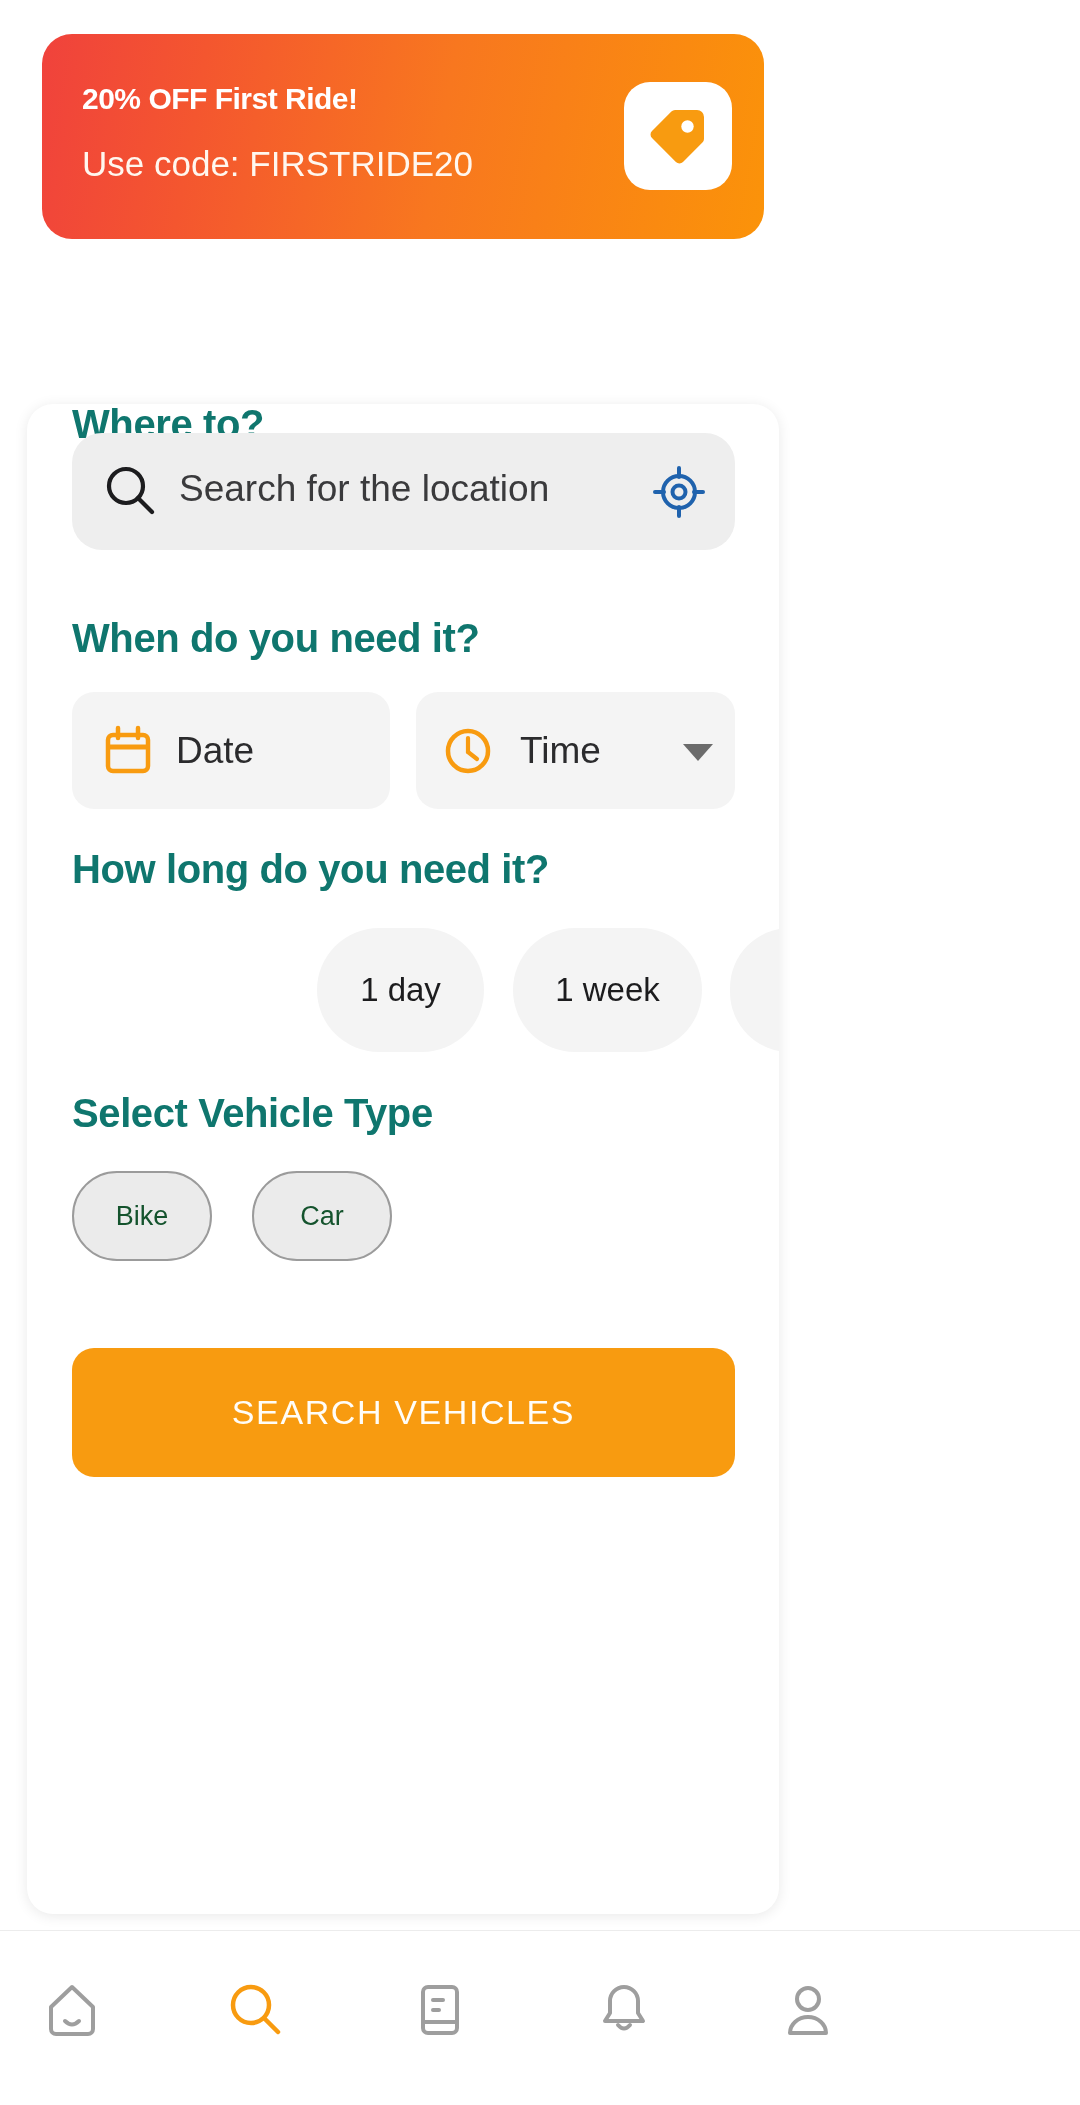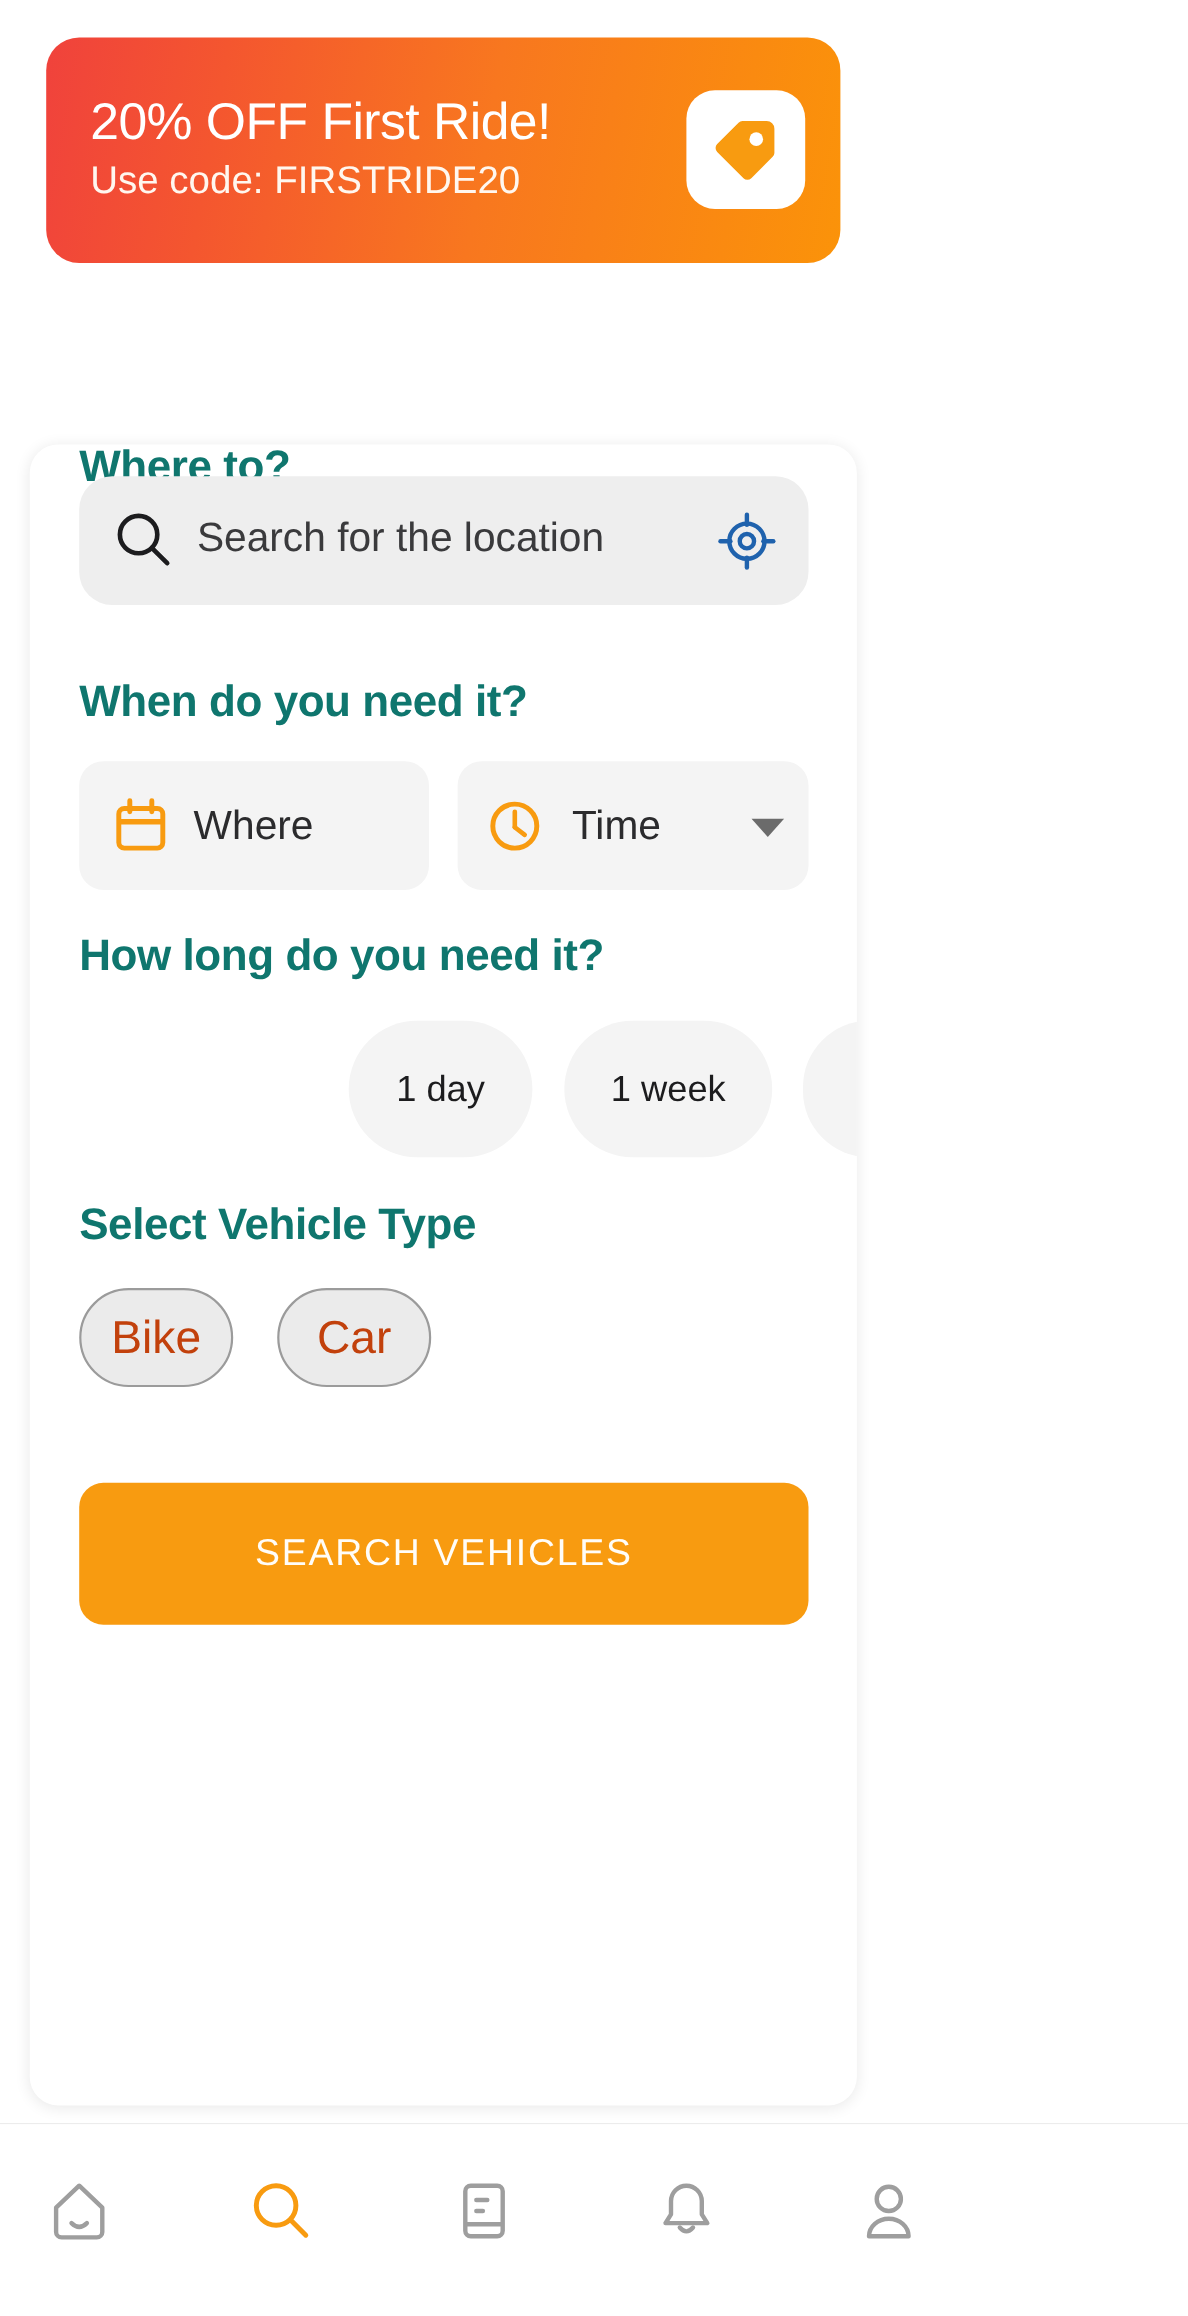--- a/index.html
+++ b/index.html
@@ -25,22 +25,22 @@
     width: 722px;
     height: 205px;
     border-radius: 30px;
     background: linear-gradient(100deg, #f0423c 0%, #f4562f 22%, #f8771f 55%, #fb9309 100%);
     overflow: hidden;
   }
   .promo-title {
     position: absolute;
     left: 40px;
     top: 48px;
-    font-size: 47px;
-    font-weight: normal;
+    font-size: 30px;
+    font-weight: bold;
     color: #ffffff;
     letter-spacing: -0.5px;
     white-space: nowrap;
     text-align: center;
   }
   .promo-sub {
     position: absolute;
     left: 40px;
     top: 110px;
     font-size: 35px;
@@ -141,22 +141,22 @@
     position: absolute;
     height: 90px;
     border-radius: 45px;
     background: #ebebeb;
     border: 2.5px solid #9b9b9b;
     display: flex;
     align-items: center;
     justify-content: center;
   }
   .veh-chip span {
-    font-size: 42px;
-    color: #c2410c;
+    font-size: 27px;
+    color: #14532d;
     white-space: nowrap;
     text-align: center;
   }
 
   
   .cta {
     position: absolute;
     left: 45px;
     width: 663px;
     height: 129px;
@@ -237,21 +237,21 @@
 
     <div class="dt-field" style="left:45px; top:288px; width:318px;">
       <span class="dt-ico" style="left:30px;">
         <svg width="52" height="52" viewBox="0 0 52 52">
           <rect x="6" y="10" width="40" height="36" rx="5" fill="none" stroke="#f89b10" stroke-width="4.5"></rect>
           <line x1="6" y1="22" x2="46" y2="22" stroke="#f89b10" stroke-width="5"></line>
           <line x1="16" y1="3" x2="16" y2="13" stroke="#f89b10" stroke-width="4.5" stroke-linecap="round"></line>
           <line x1="36" y1="3" x2="36" y2="13" stroke="#f89b10" stroke-width="4.5" stroke-linecap="round"></line>
         </svg>
       </span>
-      <span class="dt-label" style="left:104px; top:38px;">Where</span>
+      <span class="dt-label" style="left:104px; top:38px;">Date</span>
     </div>
 
     <div class="dt-field" style="left:389px; top:288px; width:319px;">
       <span class="dt-ico" style="left:26px;">
         <svg width="52" height="52" viewBox="0 0 52 52">
           <circle cx="26" cy="26" r="20" fill="none" stroke="#f89b10" stroke-width="4.5"></circle>
           <line x1="26" y1="13" x2="26" y2="27" stroke="#f89b10" stroke-width="4.2" stroke-linecap="round"></line>
           <line x1="26" y1="27" x2="35" y2="34" stroke="#f89b10" stroke-width="4.2" stroke-linecap="round"></line>
         </svg>
       </span>

